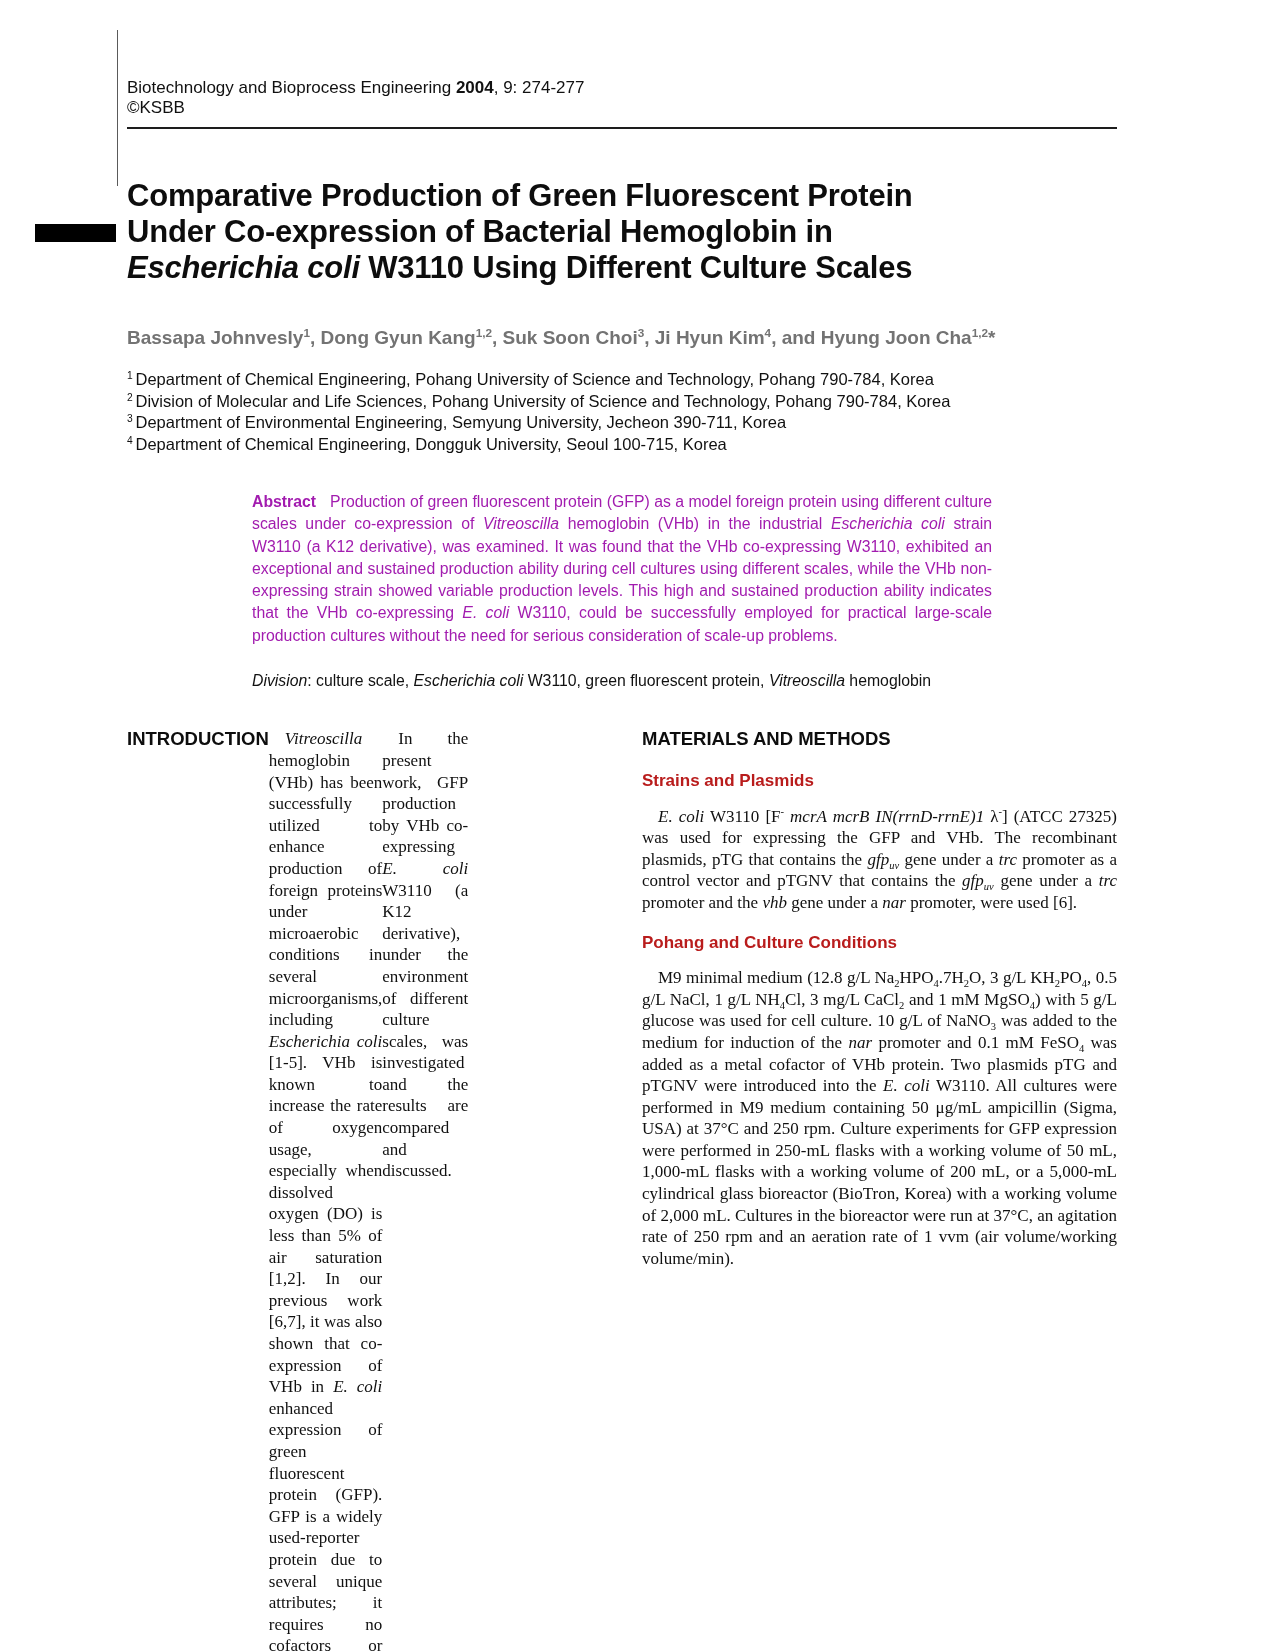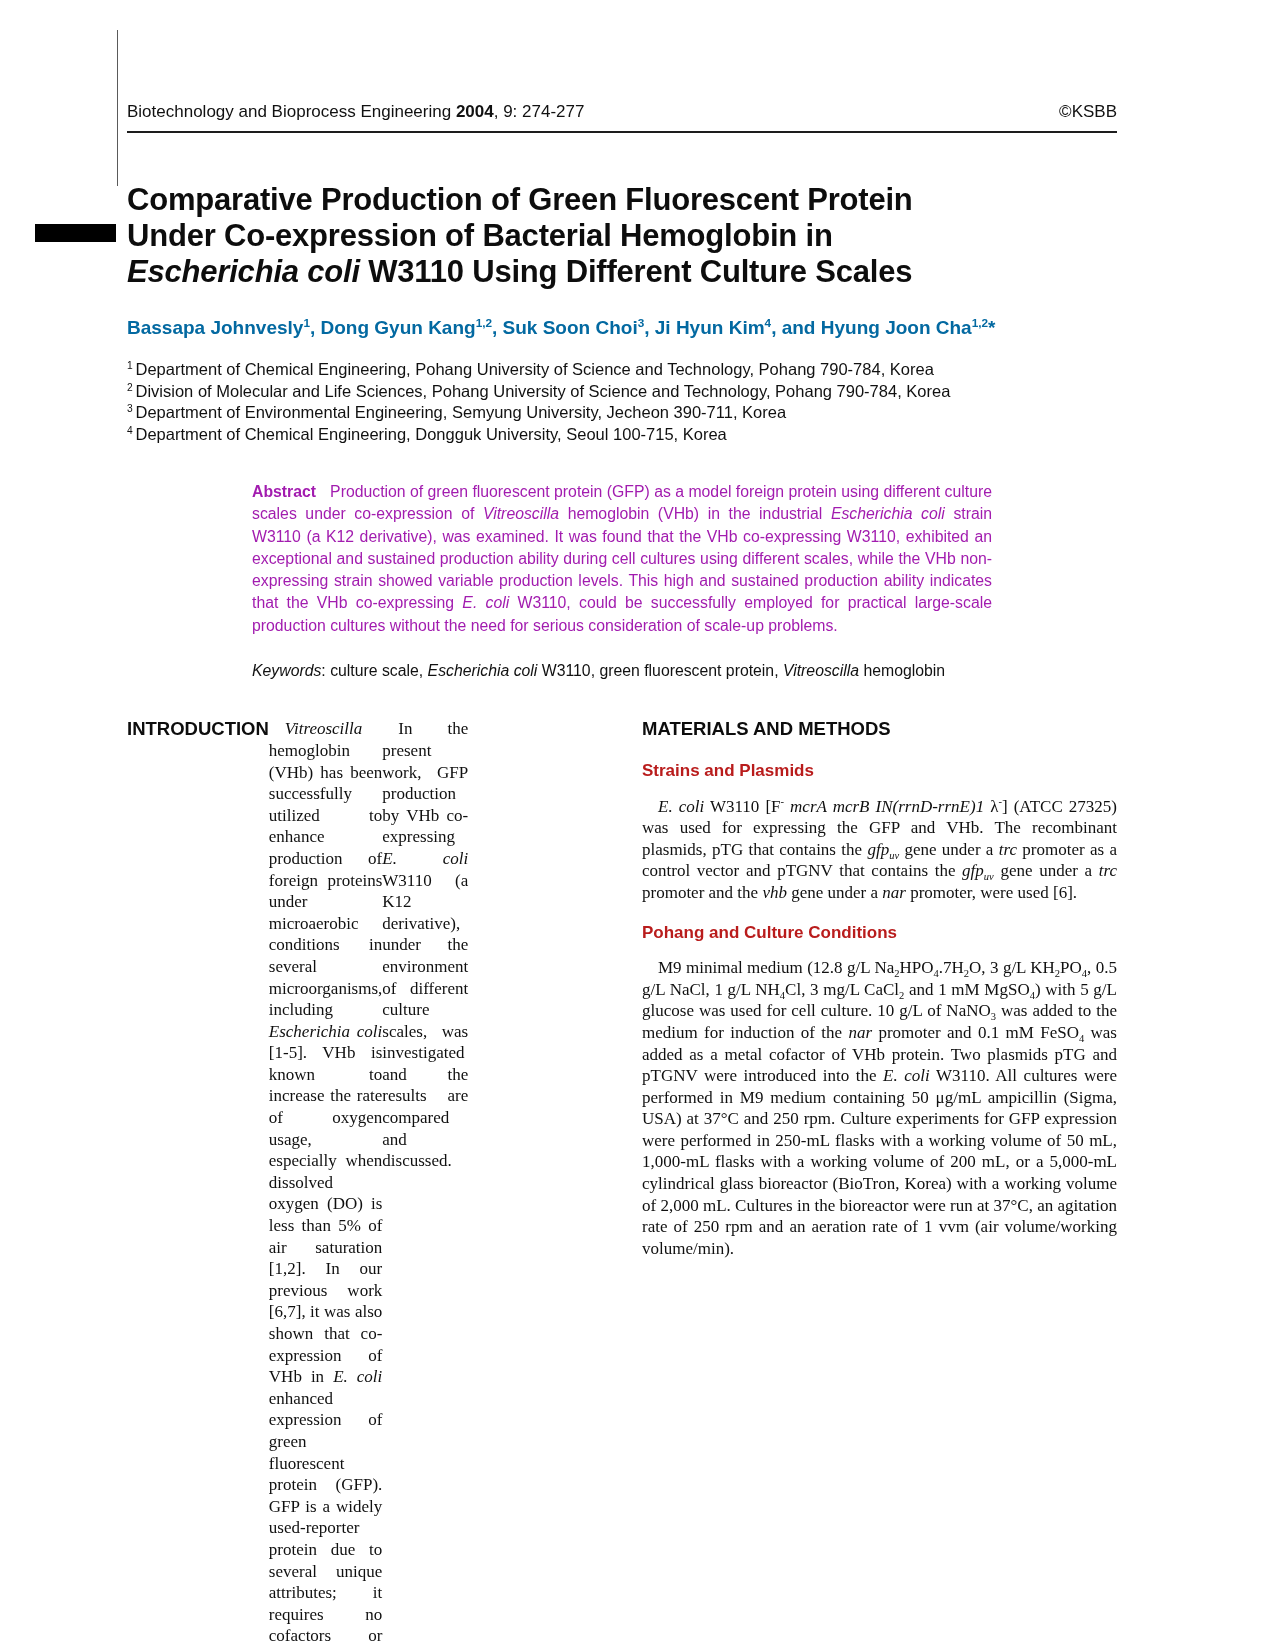--- a/index.html
+++ b/index.html
@@ -31,43 +31,44 @@
     left: 35px;
     top: 224px;
     width: 81px;
     height: 18px;
     background: #000000;
   }
   .header-row {
     display: flex;
     justify-content: space-between;
     align-items: baseline;
-    margin-top: 102px;
+    margin-top: 78px;
     font-size: 17px;
     color: #111;
+    flex-direction: column;
   }
   .header-rule {
     border: none;
     border-top: 2px solid #1d1d1d;
     margin: 9px 0 0 0;
   }
   .title-block { margin-top: 49px; }
   h1.paper-title {
     margin: 0;
     font-size: 31px;
     line-height: 36px;
     font-weight: 700;
     color: #0d0d0d;
     letter-spacing: -0.2px;
   }
   .authors {
-    margin-top: 27px;
+    margin-top: 41px;
     font-size: 19px;
     font-weight: 700;
-    color: #0369a1;
+    color: #737373;
   }
   sup { font-size: 62%; line-height: 0; }
   sub { font-size: 62%; line-height: 0; }
   .affiliations {
     margin-top: 20px;
     font-size: 16.5px;
     line-height: 21.5px;
     color: #111;
   }
   .abstract {
@@ -157,21 +158,21 @@
 
     <div class="affiliations">
       <div><sup>1 </sup>Department of Chemical Engineering, Pohang University of Science and Technology, Pohang 790-784, Korea</div>
       <div><sup>2 </sup>Division of Molecular and Life Sciences, Pohang University of Science and Technology, Pohang 790-784, Korea</div>
       <div><sup>3 </sup>Department of Environmental Engineering, Semyung University, Jecheon 390-711, Korea</div>
       <div><sup>4 </sup>Department of Chemical Engineering, Dongguk University, Seoul 100-715, Korea</div>
     </div>
 
     <p class="abstract"><span class="abstract-label">Abstract</span><span>Production of green fluorescent protein (GFP) as a model foreign protein using different culture scales under co-expression of <i>Vitreoscilla</i> hemoglobin (VHb) in the industrial <i>Escherichia coli</i> strain W3110 (a K12 derivative), was examined. It was found that the VHb co-expressing W3110, exhibited an exceptional and sustained production ability during cell cultures using different scales, while the VHb non-expressing strain showed variable production levels. This high and sustained production ability indicates that the VHb co-expressing <i>E. coli</i> W3110, could be successfully employed for practical large-scale production cultures without the need for serious consideration of scale-up problems.</span></p>
 
-    <p class="keywords"><i>Keywords</i>: culture scale, <i>Escherichia coli</i> W3110, green fluorescent protein, <i>Vitreoscilla</i> hemoglobin</p>
+    <p class="keywords"><i>Division</i>: culture scale, <i>Escherichia coli</i> W3110, green fluorescent protein, <i>Vitreoscilla</i> hemoglobin</p>
 
     <div class="columns">
 
       <div class="col col-left">
         <h2 class="section">INTRODUCTION</h2>
         <p class="body"><i>Vitreoscilla</i> hemoglobin (VHb) has been successfully utilized to enhance production of foreign proteins under microaerobic conditions in several microorganisms, including <i>Escherichia coli</i> [1-5]. VHb is known to increase the rate of oxygen usage, especially when dissolved oxygen (DO) is less than 5% of air saturation [1,2]. In our previous work [6,7], it was also shown that co-expression of VHb in <i>E. coli</i> enhanced expression of green fluorescent protein (GFP). GFP is a widely used-reporter protein due to several unique attributes; it requires no cofactors or staining for fluorescence, the fluorescence is readily visible from outside the cells, it does not present a large metabolic burden to the host and <i>in vivo</i> quantification is possible by simply measuring fluorescence intensity [8-11]. Also employed was the oxygen-dependent <i>nar</i> promoter [12,13], for <i>self-tuning</i> regulation of VHb expression, due to the natural transition of the dissolved oxygen level for the duration of the culture.</p>
         <p class="body">In the present work, GFP production by VHb co-expressing <i>E. coli</i> W3110 (a K12 derivative), under the environment of different culture scales, was investigated and the results are compared and discussed.</p>
         <div class="footnote">
           <div class="footnote-label">*Corresponding author</div>
           <div>Tel.: +82-54-279-2280 Fax: +82-54-279-5528</div>

